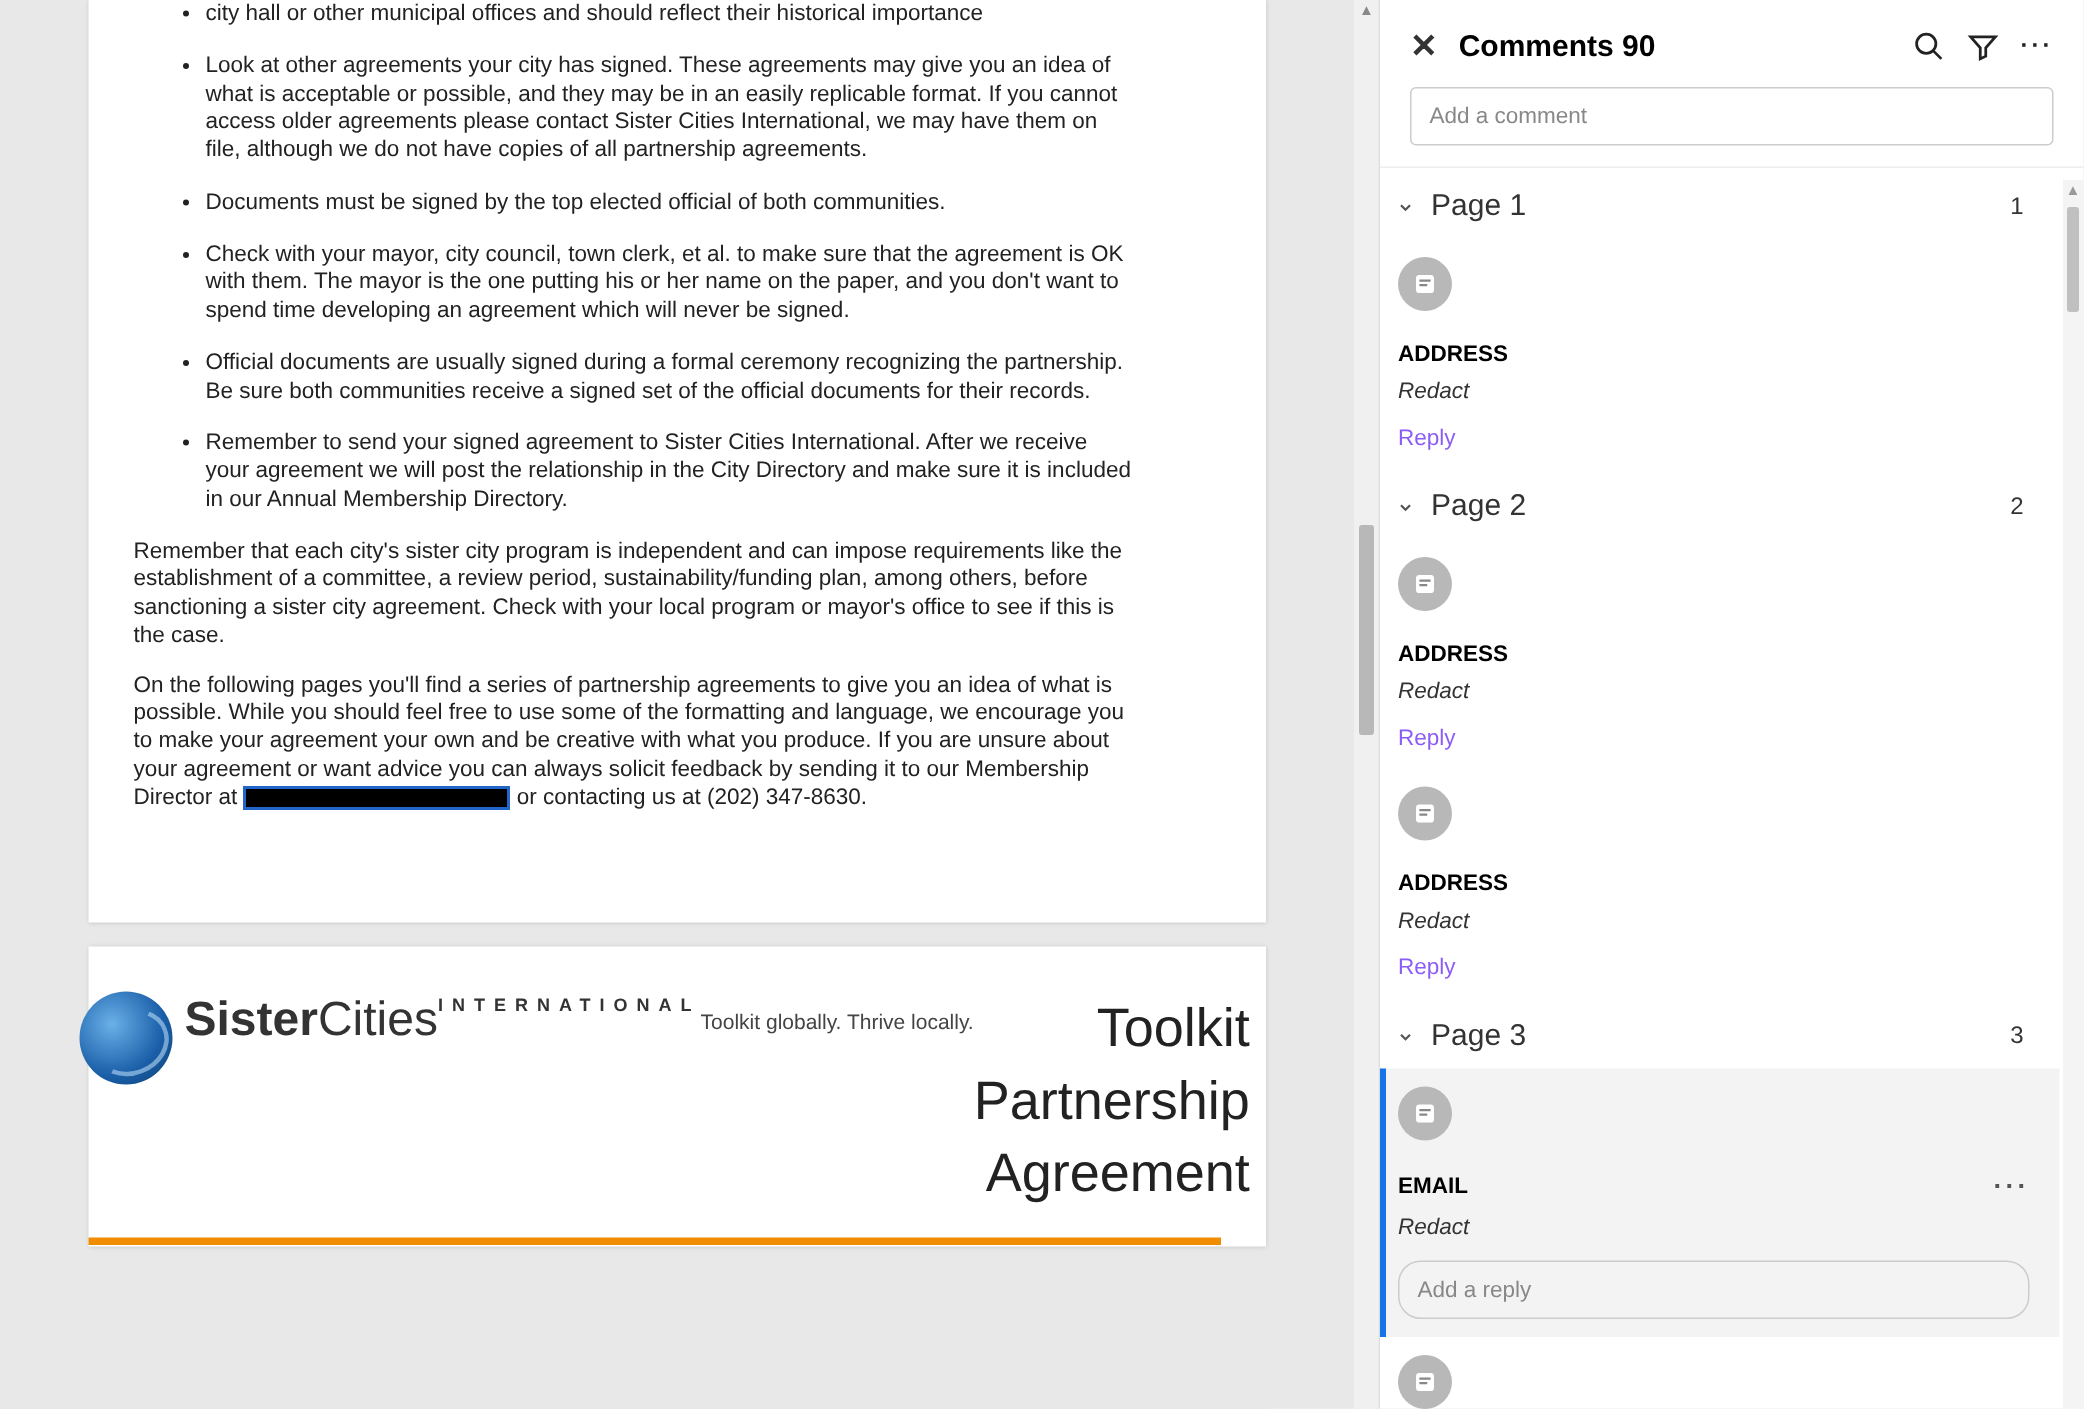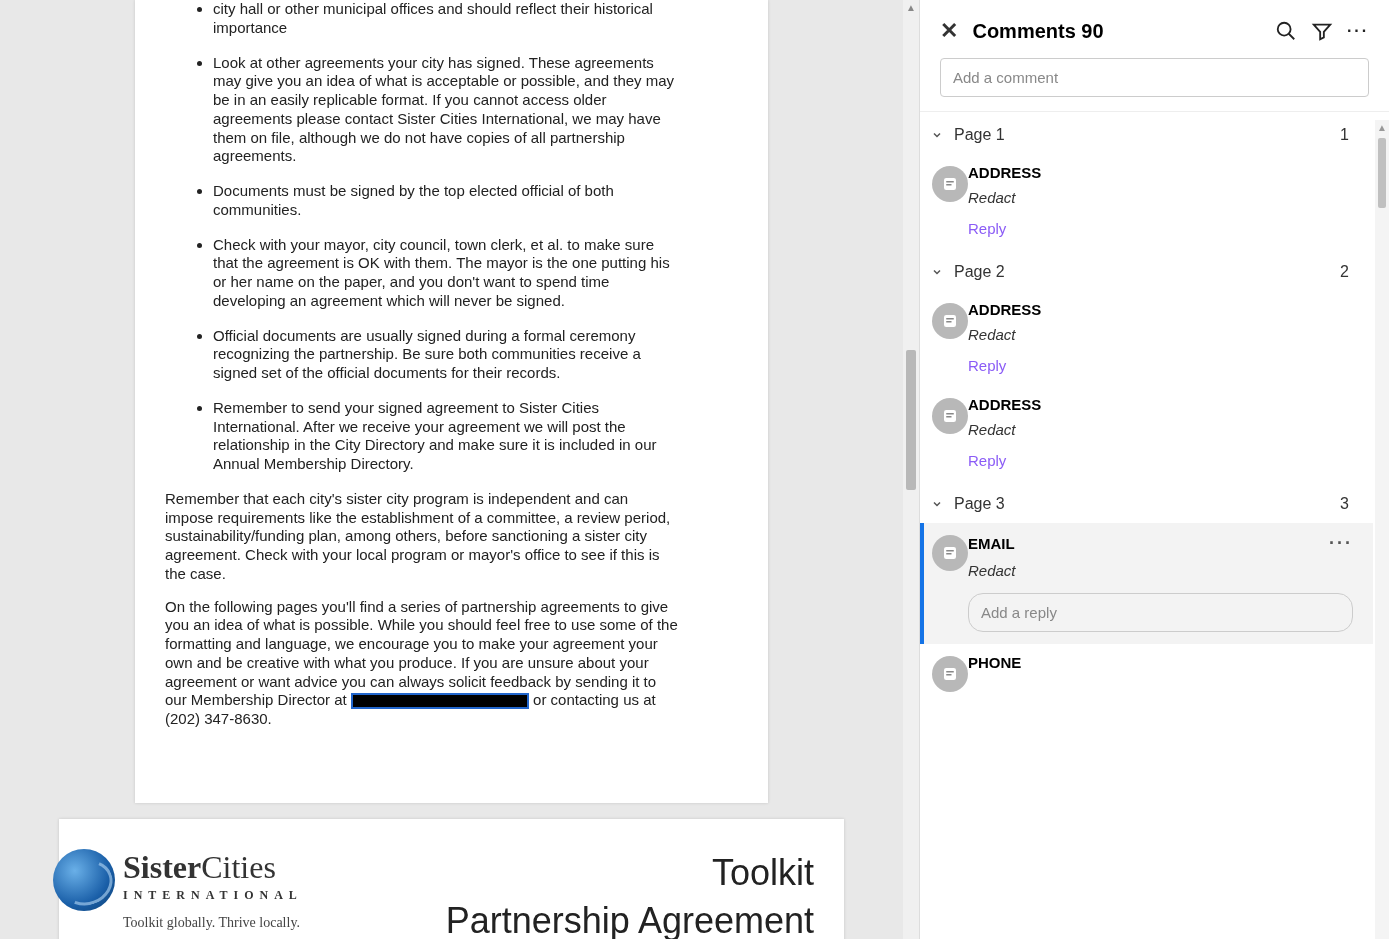--- a/index.html
+++ b/index.html
@@ -1,55 +1,55 @@
 <!DOCTYPE html>
 <html><head>
 <meta charset="utf-8">
 <style>
 * { margin: 0; padding: 0; box-sizing: border-box; }
 body { font-family: Arial, sans-serif; background: #f5f5f5; display: flex; height: 939px; width: 1389px; overflow: hidden; }
 .doc-area { flex: 1; background: #e8e8e8; overflow-y: auto; position: relative; }
 .doc-area::-webkit-scrollbar { width: 16px; }
 .doc-area::-webkit-scrollbar-track { background: #f0f0f0; }
 .doc-area::-webkit-scrollbar-thumb { background: #b8b8b8; border-radius: 2px; }
-.page { background: #fff; margin: 0 auto 16px auto; width: 633px; padding: 0; box-shadow: 0 0 3px rgba(0,0,0,0.15); }
+.page { background: #fff; margin: 0 auto 16px auto; width: 785px; padding: 0; box-shadow: 0 0 3px rgba(0,0,0,0.15); }
 .page-content { padding: 0 30px 60px 30px; font-size: 15px; line-height: 1.25; color: #222; }
 ul.bullets { list-style: disc; margin-left: 48px; margin-bottom: 14px; }
 ul.bullets li { margin-bottom: 16px; padding-right: 60px; }
 .para { margin-bottom: 14px; padding-right: 60px; }
 .redact-box { display: inline-block; width: 178px; height: 16px; background: #000; border: 2px solid #2266cc; vertical-align: middle; }
 .page2 { background: #fff; margin: 0 auto; width: 785px; padding: 30px 30px 0 0; box-shadow: 0 0 3px rgba(0,0,0,0.15); min-height: 200px; }
 .logo-row { display: flex; align-items: flex-start; }
 .logo-block { display: flex; align-items: flex-start; flex: 0 0 auto; }
 .globe { width: 62px; height: 62px; border-radius: 50%; background: radial-gradient(circle at 35% 35%, #6ab0e8, #1a5fa8 60%, #0c3d70); position: relative; margin-right: 8px; flex-shrink: 0; margin-left: -6px; }
 .globe::after { content: ""; position: absolute; top: 12px; left: 8px; width: 46px; height: 38px; border: 3px solid rgba(180,215,245,0.6); border-radius: 50%; border-top-color: transparent; border-left-color: transparent; transform: rotate(-20deg); }
-.logo-text { display: flex; flex-direction: column; font-family: Liberation Serif, serif; }
+.logo-text { display: flex; flex-direction: row; }
 .logo-main { font-size: 32px; color: #333; }
 .logo-main .bold { font-weight: 700; }
 .logo-sub { font-size: 12px; letter-spacing: 6px; color: #333; margin-top: 2px; font-weight: 600; }
 .logo-tag { font-size: 14px; color: #444; margin-top: 12px; }
 .title-block { flex: 1; text-align: right; font-size: 36px; font-weight: 400; color: #222; line-height: 1.35; }
 .orange-bar { height: 5px; background: #f08c00; margin-top: 18px; }
 .vscroll-gutter { width: 16px; background: #f0f0f0; position: relative; }
 .vscroll-gutter .thumb { position: absolute; width: 10px; left: 3px; background: #b8b8b8; border-radius: 2px; }
 .vscroll-gutter .arrow { position: absolute; left: 2px; width: 12px; height: 12px; font-size: 10px; color: #888; text-align: center; }
 .comments-panel { width: 470px; background: #fff; border-left: 1px solid #ddd; display: flex; flex-direction: column; position: relative; }
 .comments-header { display: flex; align-items: center; padding: 18px 20px 14px 20px; gap: 14px; }
 .close-x { font-size: 22px; font-weight: 700; color: #333; cursor: pointer; }
 .comments-title { font-size: 20px; font-weight: 700; flex: 1; }
 .hdr-icon { width: 22px; height: 22px; display: flex; align-items: center; justify-content: center; cursor: pointer; color: #222; }
 .add-comment-row { padding: 0 20px 14px 20px; }
 .add-comment { border: 1px solid #ccc; border-radius: 4px; padding: 10px 12px; color: #888; font-size: 15px; cursor: text; }
 .comments-scroll { flex: 1; overflow-y: auto; border-top: 1px solid #eee; }
 .comments-inner { padding-right: 16px; }
 .page-hdr { display: flex; align-items: center; padding: 14px 24px 10px 10px; gap: 10px; }
 .chev { width: 14px; height: 14px; display: inline-flex; align-items: center; justify-content: center; cursor: pointer; }
-.page-hdr .label { font-size: 16px; color: #333; flex: 1; font-weight: 500; }
+.page-hdr .label { font-size: 20px; color: #333; flex: 1; font-weight: 500; }
 .page-hdr .count { font-size: 16px; color: #333; }
-.comment { padding: 10px 20px 12px 12px; display: flex; gap: 0; }
+.comment { padding: 10px 20px 12px 12px; display: flex; gap: 20px; flex-direction: column; }
 .comment.selected { background: #f3f3f3; border-left: 4px solid #1473e6; padding-left: 8px; }
 .avatar { width: 36px; height: 36px; border-radius: 50%; background: #b8b8b8; display: flex; align-items: center; justify-content: center; flex-shrink: 0; margin-top: 2px; }
 .avatar svg { width: 18px; height: 18px; }
 .comment-body { flex: 1; }
 .comment-title { font-weight: 700; font-size: 15px; margin-bottom: 8px; display: flex; align-items: center; }
 .comment-title .more { margin-left: auto; font-size: 18px; letter-spacing: 2px; color: #555; cursor: pointer; font-weight: 700; }
 .comment-sub { font-style: italic; font-size: 15px; color: #333; margin-bottom: 14px; }
 .comment-reply { font-size: 15px; font-weight: 400; color: #8b5cf6; cursor: pointer; }
 .reply-input { border: 1px solid #ccc; border-radius: 15px; padding: 10px 12px; color: #888; font-size: 15px; cursor: text; margin-top: 4px; }
 .cscroll-gutter { width: 14px; background: #f4f4f4; position: absolute; right: 0; top: 120px; bottom: 0; }

